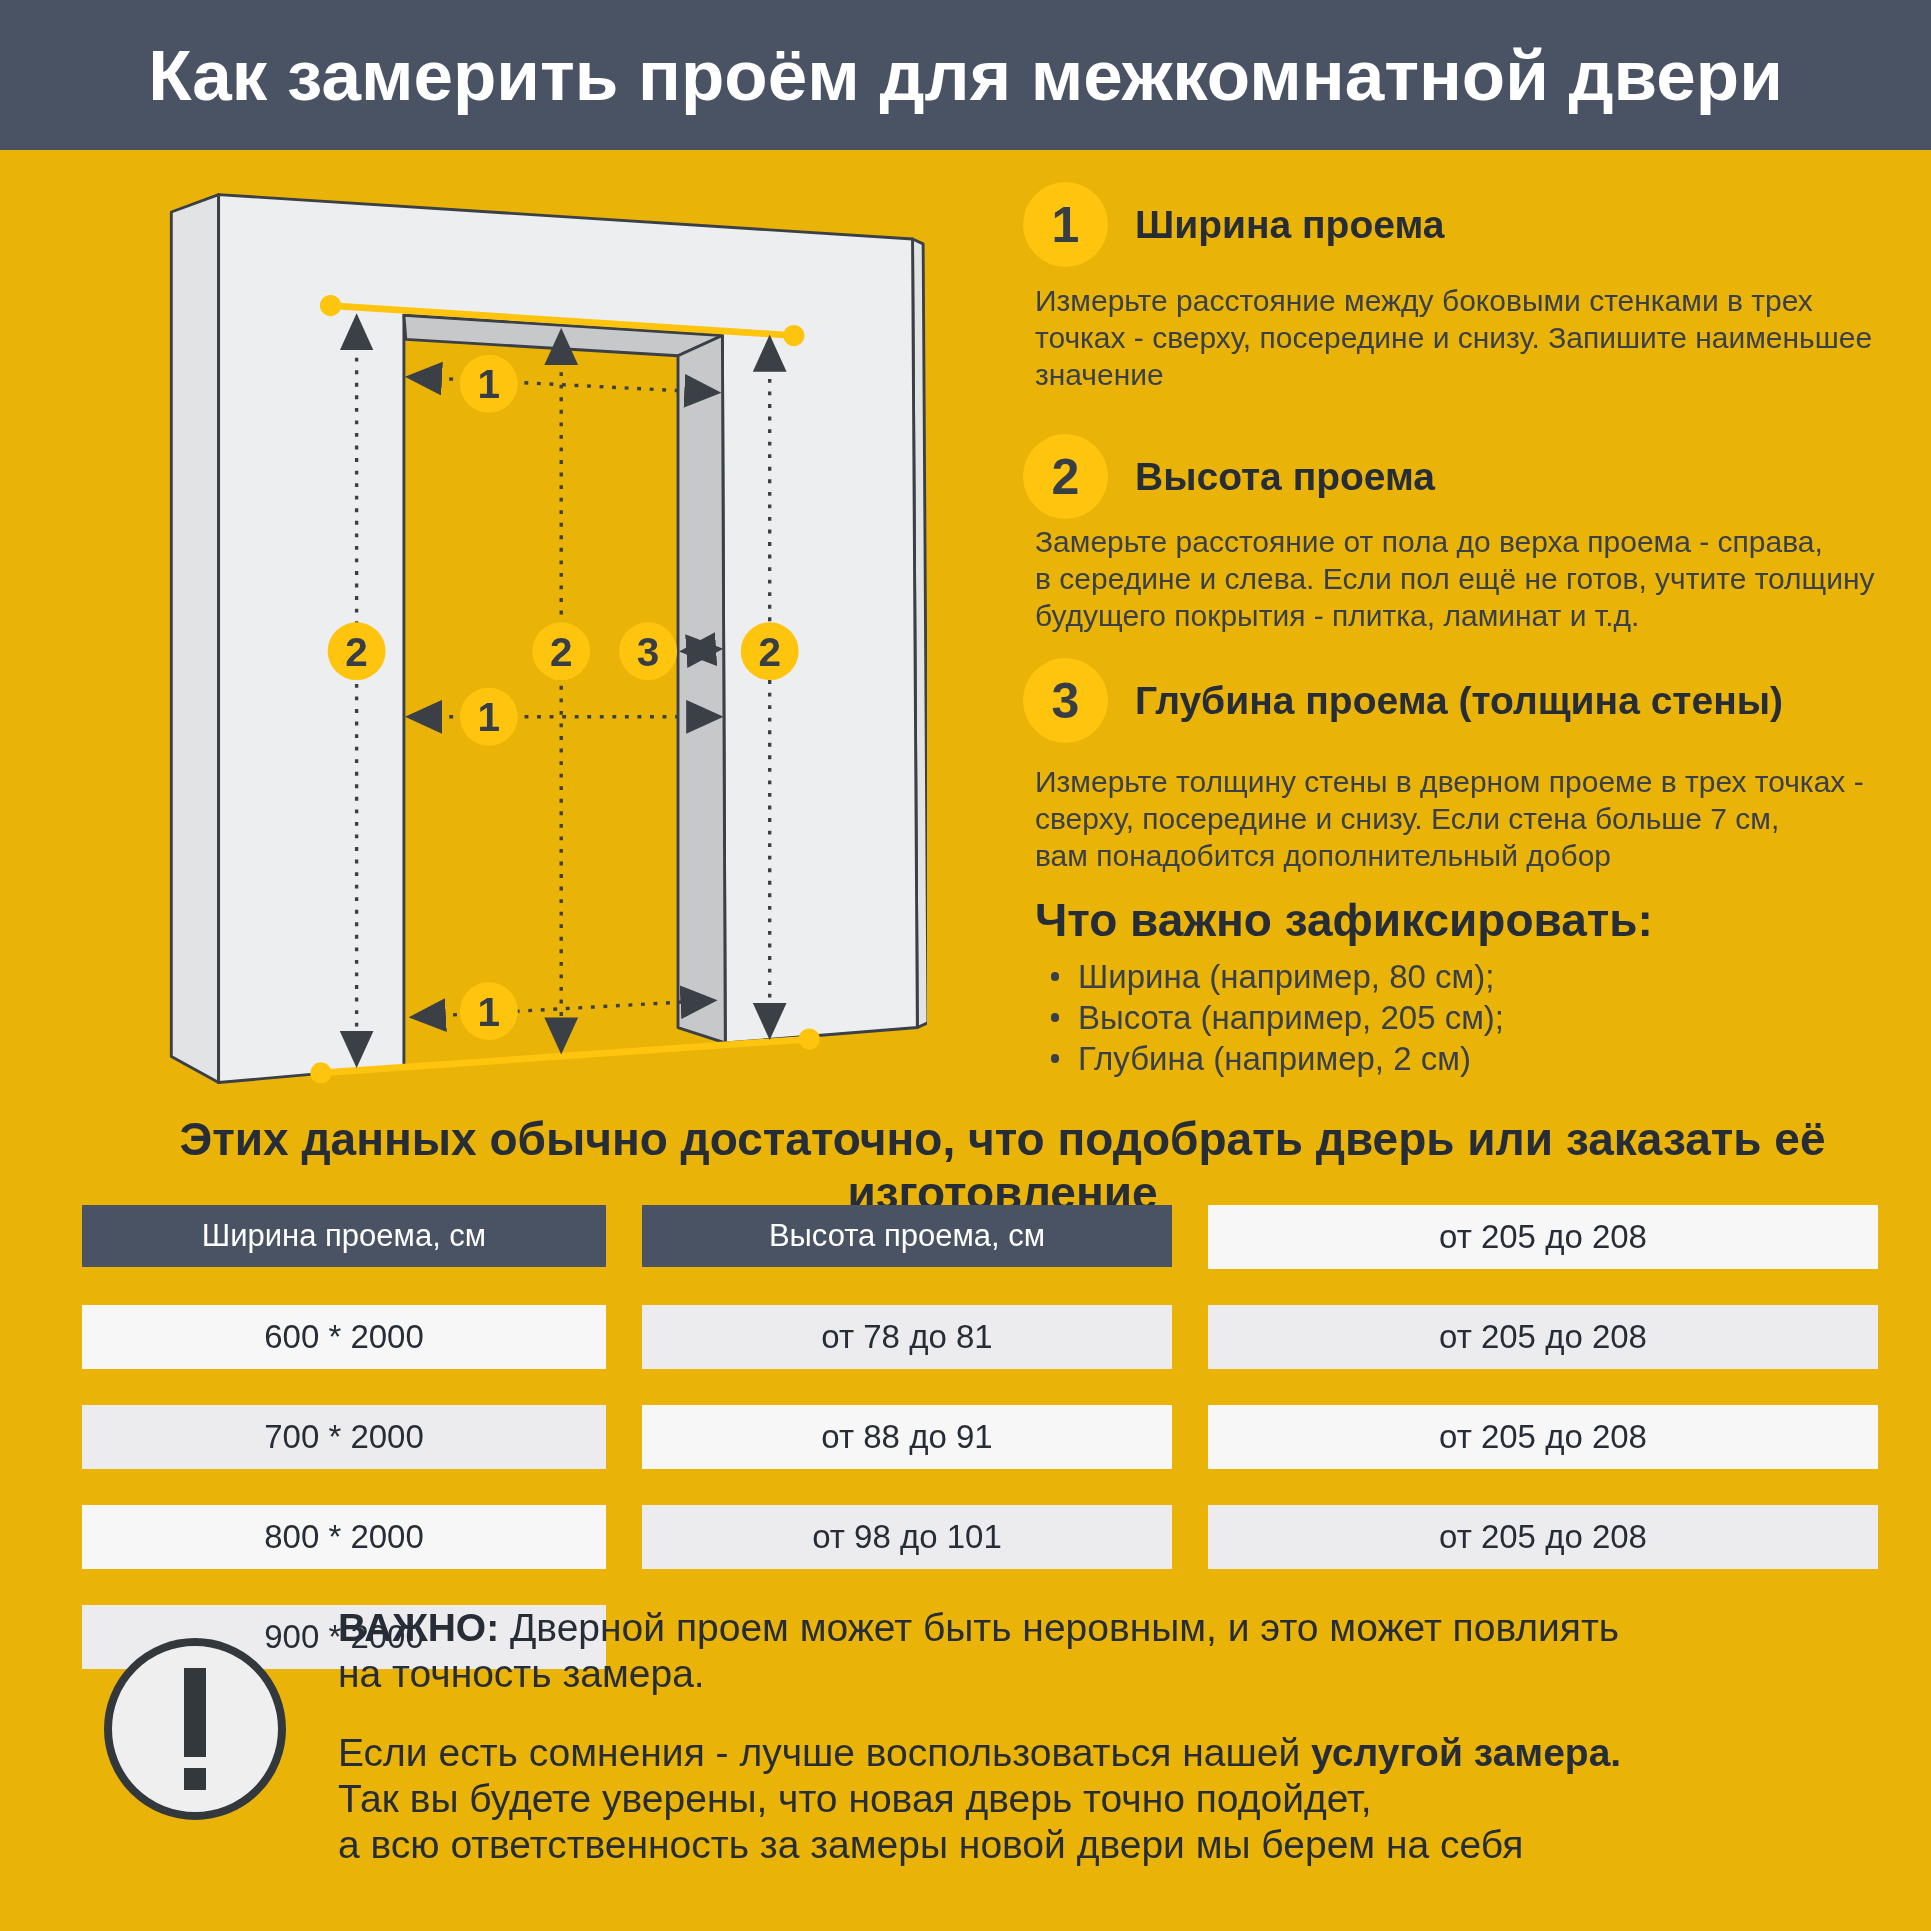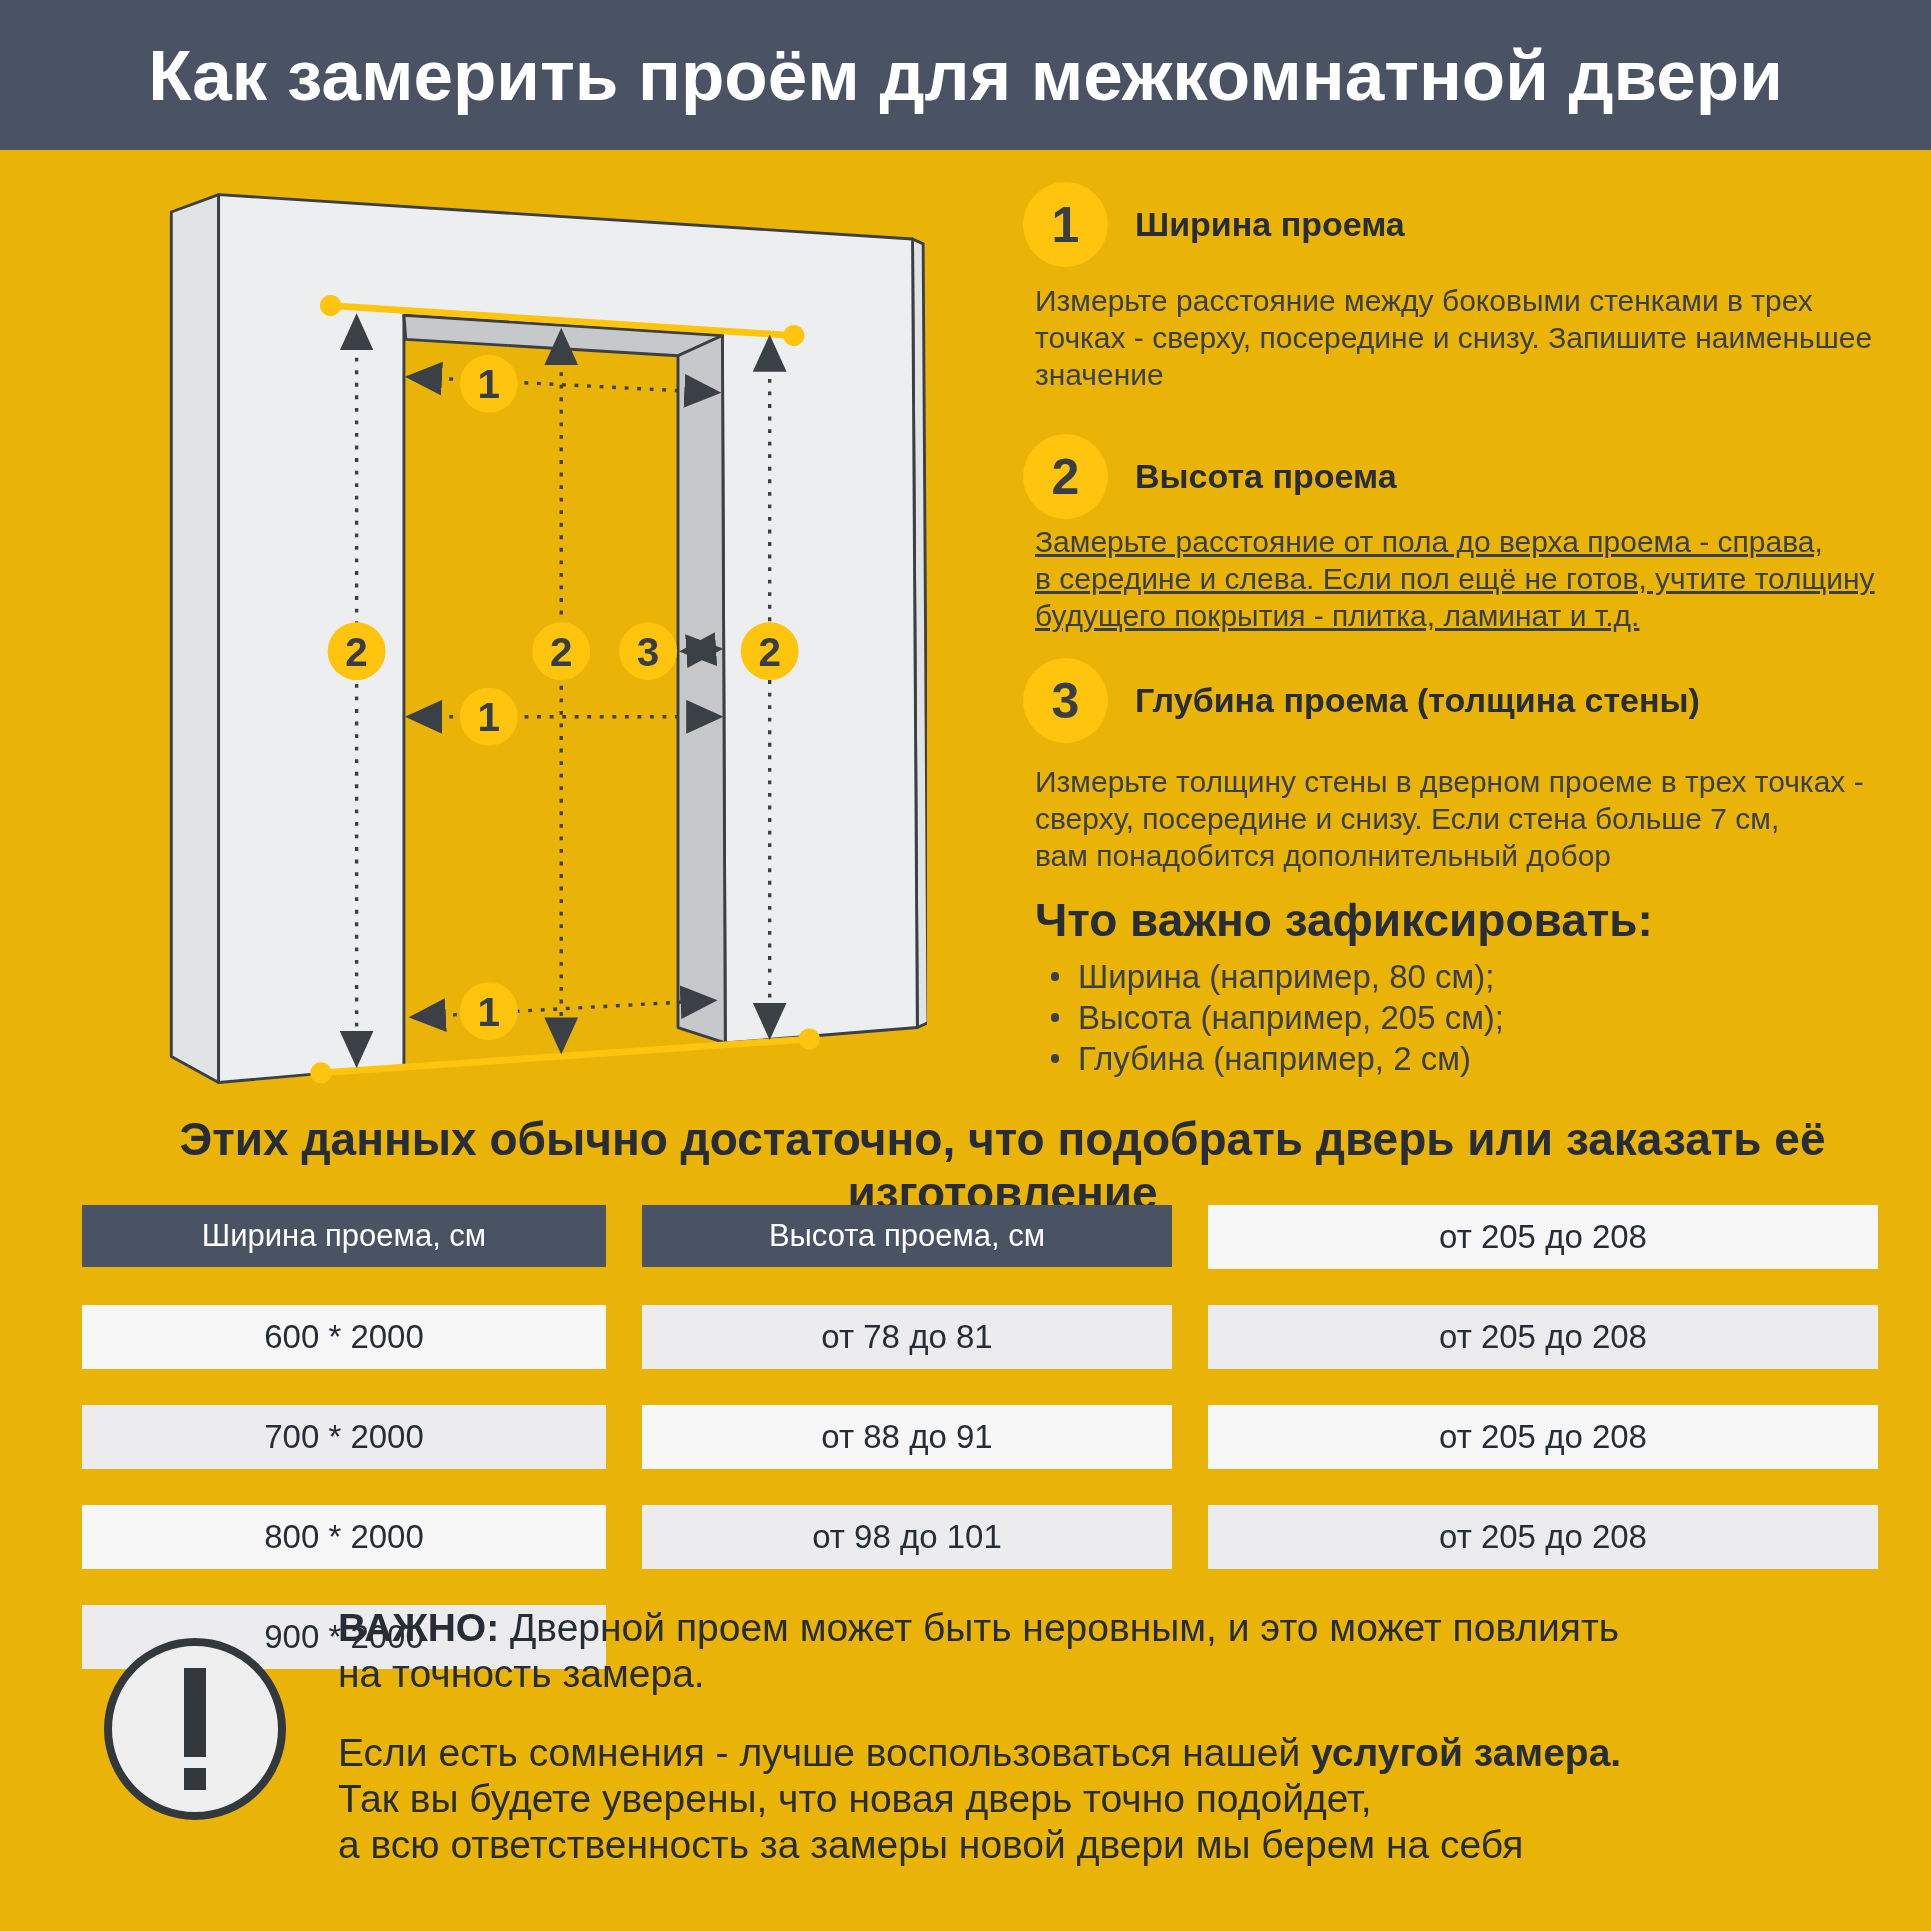--- a/index.html
+++ b/index.html
@@ -9,21 +9,21 @@
   .header{position:absolute;left:0;top:0;width:1931px;height:150px;background:#4a5364;
           display:flex;align-items:center;justify-content:center;}
   .header h1{margin:0;color:#ffffff;font-size:71px;font-weight:bold;letter-spacing:0;}
   
   .diagram{position:absolute;left:97px;top:154px;width:830px;height:946px;}
   
   .sec-row{position:absolute;left:1023px;display:flex;align-items:center;gap:27px;}
   .badge{width:85px;height:85px;border-radius:50%;background:#ffc40d;flex:0 0 auto;
          display:flex;align-items:center;justify-content:center;
          color:#383e46;font-size:50px;font-weight:bold;}
-  .sec-title{font-size:34px;font-weight:800;color:#272d36;white-space:nowrap;}
+  .sec-title{font-size:39px;font-weight:800;color:#272d36;white-space:nowrap;}
   .sec-para{position:absolute;left:1035px;width:850px;font-size:30px;line-height:37px;
             color:#394049;white-space:pre-line;}
   .check-title{position:absolute;left:1035px;top:893px;font-size:46px;font-weight:800;}
   .check-list{position:absolute;left:1045px;top:956px;width:811px;}
   .check-item{position:relative;padding-left:33px;font-size:33px;line-height:41px;color:#394049;}
   .check-item::before{content:"";position:absolute;left:5.8px;top:16.4px;width:8.7px;height:8.7px;
                       border-radius:50%;background:#394049;}
   
   .headline{position:absolute;left:0;top:1112px;width:1931px;text-align:center;
             font-size:46px;font-weight:800;color:#272d36;margin-left:37px;}
@@ -129,21 +129,21 @@
         <div class="badge">1</div>
         <div class="sec-title">Ширина проема</div>
       </div>
       <div class="sec-para" style="top: 282px;">Измерьте расстояние между боковыми стенками в трех
 точках - сверху, посередине и снизу. Запишите наименьшее
 значение</div>
       <div class="sec-row" style="top: 434px;">
         <div class="badge">2</div>
         <div class="sec-title">Высота проема</div>
       </div>
-      <div class="sec-para" style="top: 523px; text-decoration: underline;">Замерьте расстояние от пола до верха проема - справа,
+      <div class="sec-para" style="top: 523px;">Замерьте расстояние от пола до верха проема - справа,
 в середине и слева. Если пол ещё не готов, учтите толщину
 будущего покрытия - плитка, ламинат и т.д.</div>
       <div class="sec-row" style="top: 658px;">
         <div class="badge">3</div>
         <div class="sec-title">Глубина проема (толщина стены)</div>
       </div>
       <div class="sec-para" style="top: 763px;">Измерьте толщину стены в дверном проеме в трех точках -
 сверху, посередине и снизу. Если стена больше 7 см,
 вам понадобится дополнительный добор</div>
     </div>

